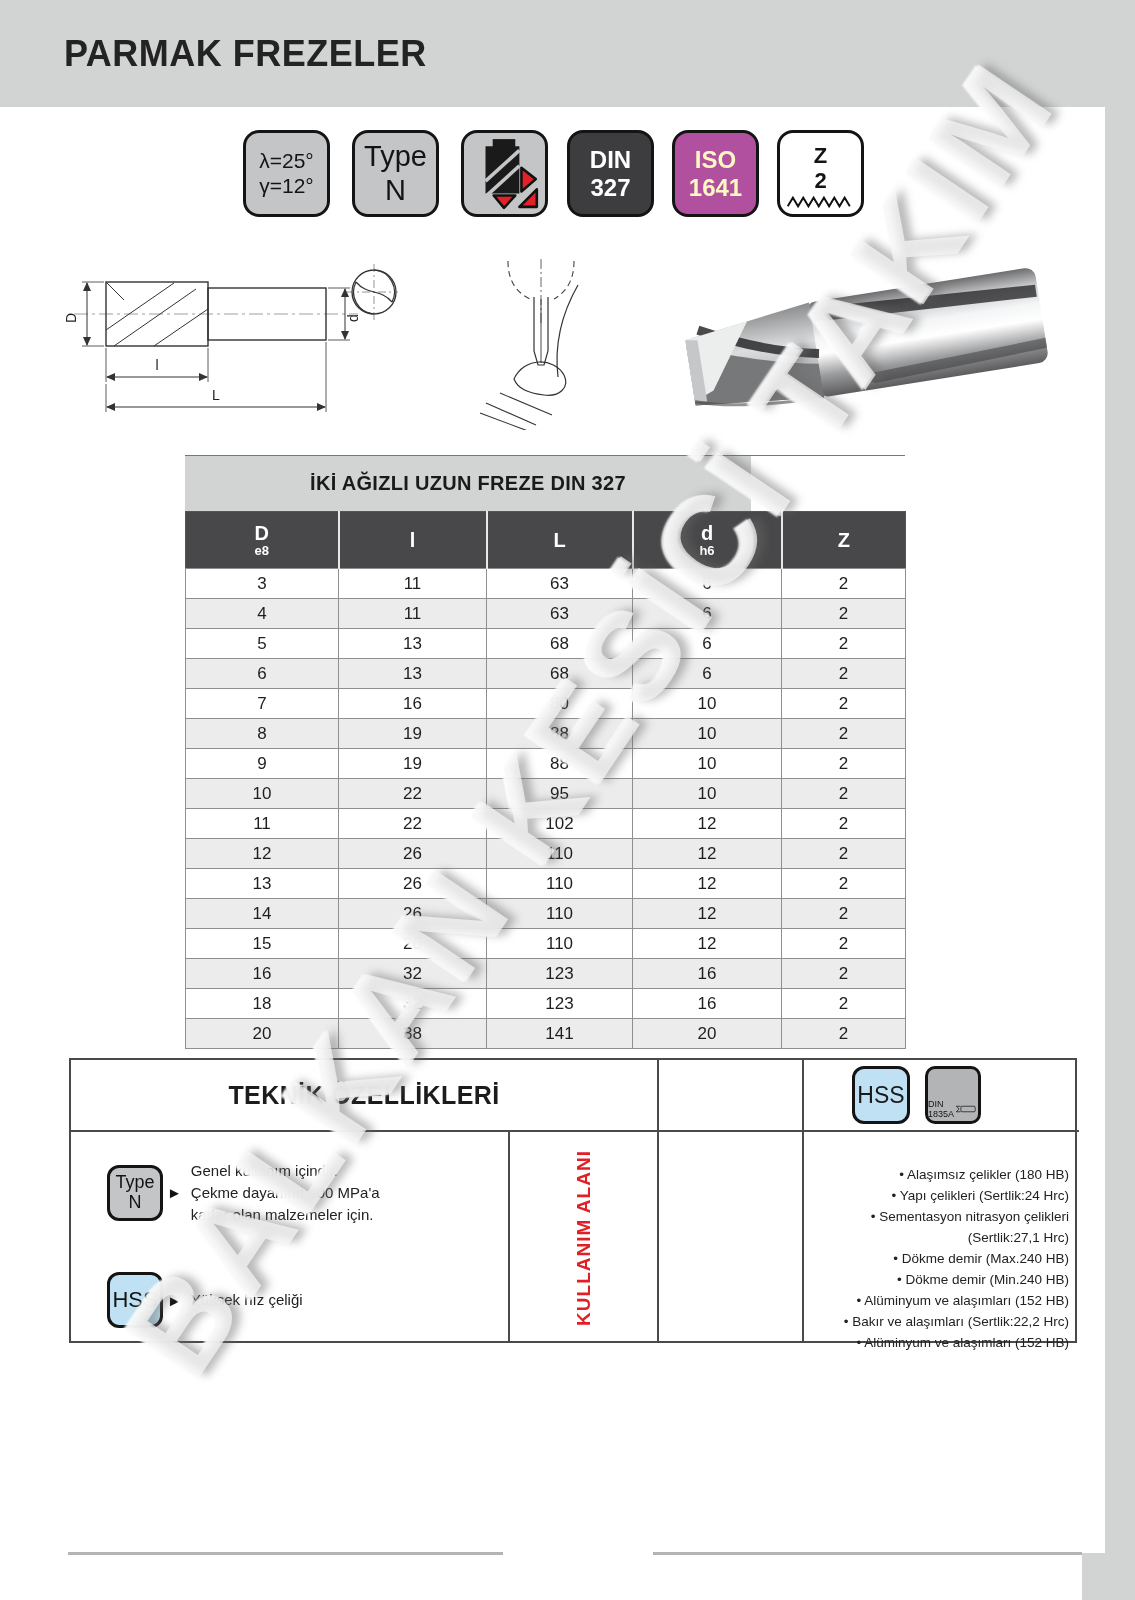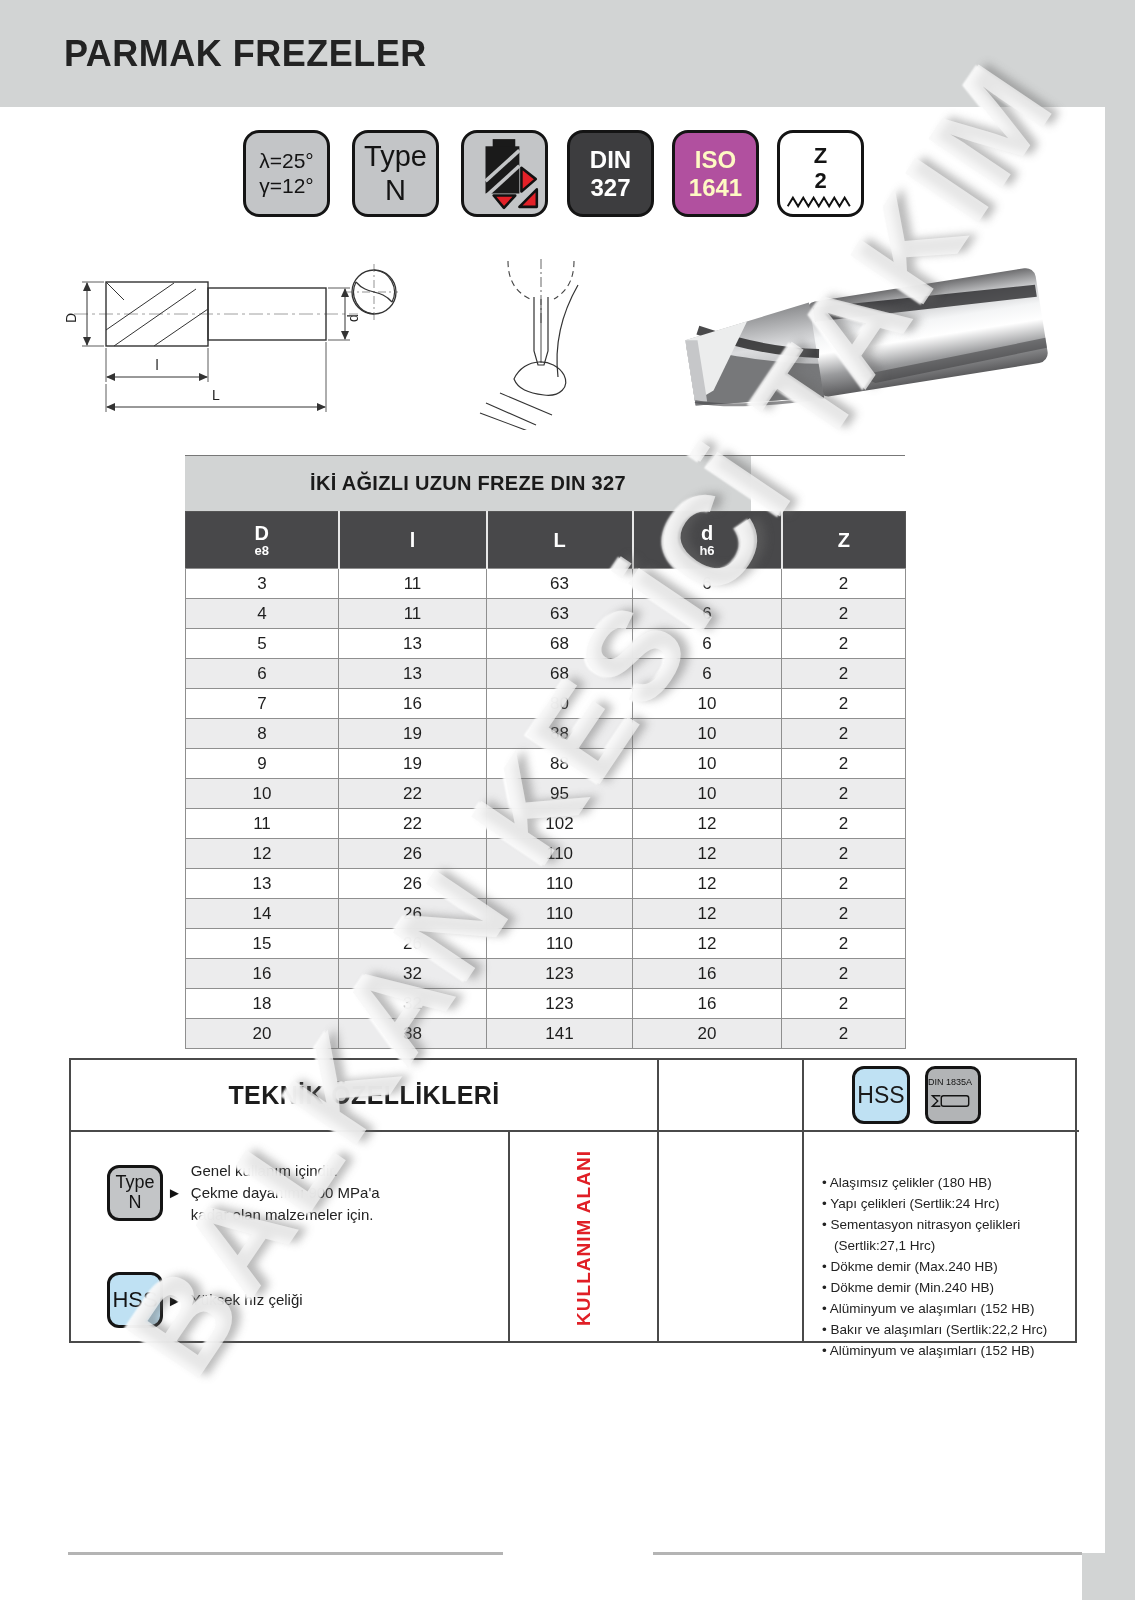--- a/index.html
+++ b/index.html
@@ -52,26 +52,26 @@
   .tech-box { position:absolute; left:69px; top:1058px; width:1008px; height:285px; border:2px solid #4a4a4a;
               display:grid; grid-template-columns:437px 149px 145px 277px; grid-template-rows:70px 213px; }
   .tech-box > div { border-left:2px solid #4a4a4a; border-top:2px solid #4a4a4a; }
   .cellA { grid-column:1 / span 2; grid-row:1; border-left:none !important; border-top:none !important;
            display:flex; align-items:center; justify-content:center; font-size:25px; font-weight:bold; color:#1c1c1c; letter-spacing:.4px; }
   .cellB { grid-column:3; grid-row:1; border-top:none !important; }
   .cellC { grid-column:4; grid-row:1; border-top:none !important; display:flex; align-items:center; padding-left:48px; gap:15px; }
   .cellD { grid-column:1; grid-row:2; border-left:none !important; position:relative; }
   .cellE { grid-column:2; grid-row:2; display:flex; align-items:center; justify-content:center; }
   .cellF { grid-column:3; grid-row:2; }
-  .cellG { grid-column:4; grid-row:2; padding:40px 10px 0 18px; }
+  .cellG { grid-column:4; grid-row:2; padding:32px 10px 0 18px;text-align:right; }
 
   .hss-badge { width:58px; height:58px; background:#bfe1f3; border:3px solid #141414; border-radius:12px;
                display:flex; align-items:center; justify-content:center; font-size:23px; color:#1a1a1a; }
   .din-shank-badge { width:56px; height:58px; background:#b2b4b6; border:3px solid #141414; border-radius:10px;
-                     display:flex; flex-direction:column; align-items:flex-start; justify-content:center; }
+                     display:flex; flex-direction:row; align-items:flex-end; justify-content:center; }
   .din-shank-badge .lbl { font-size:9px; color:#141414; margin-bottom:2px; }
 
   .legend-item { position:absolute; left:36px; display:flex; align-items:center; }
   .legend-item.first { top:28px; }
   .legend-item.second { top:140px; }
   .type-badge { width:56px; height:56px; background:#c3c5c7; border:3px solid #141414; border-radius:12px;
                 display:flex; flex-direction:column; align-items:center; justify-content:center; font-size:18px; color:#141414; line-height:1.1; flex:none; }
   .hss-badge-sm { width:56px; height:56px; background:#bfe1f3; border:3px solid #141414; border-radius:12px;
                 display:flex; align-items:center; justify-content:center; font-size:22px; color:#141414; flex:none; }
   .legend-arrow { font-size:15px; color:#111; margin:0 9px 0 4px; }

